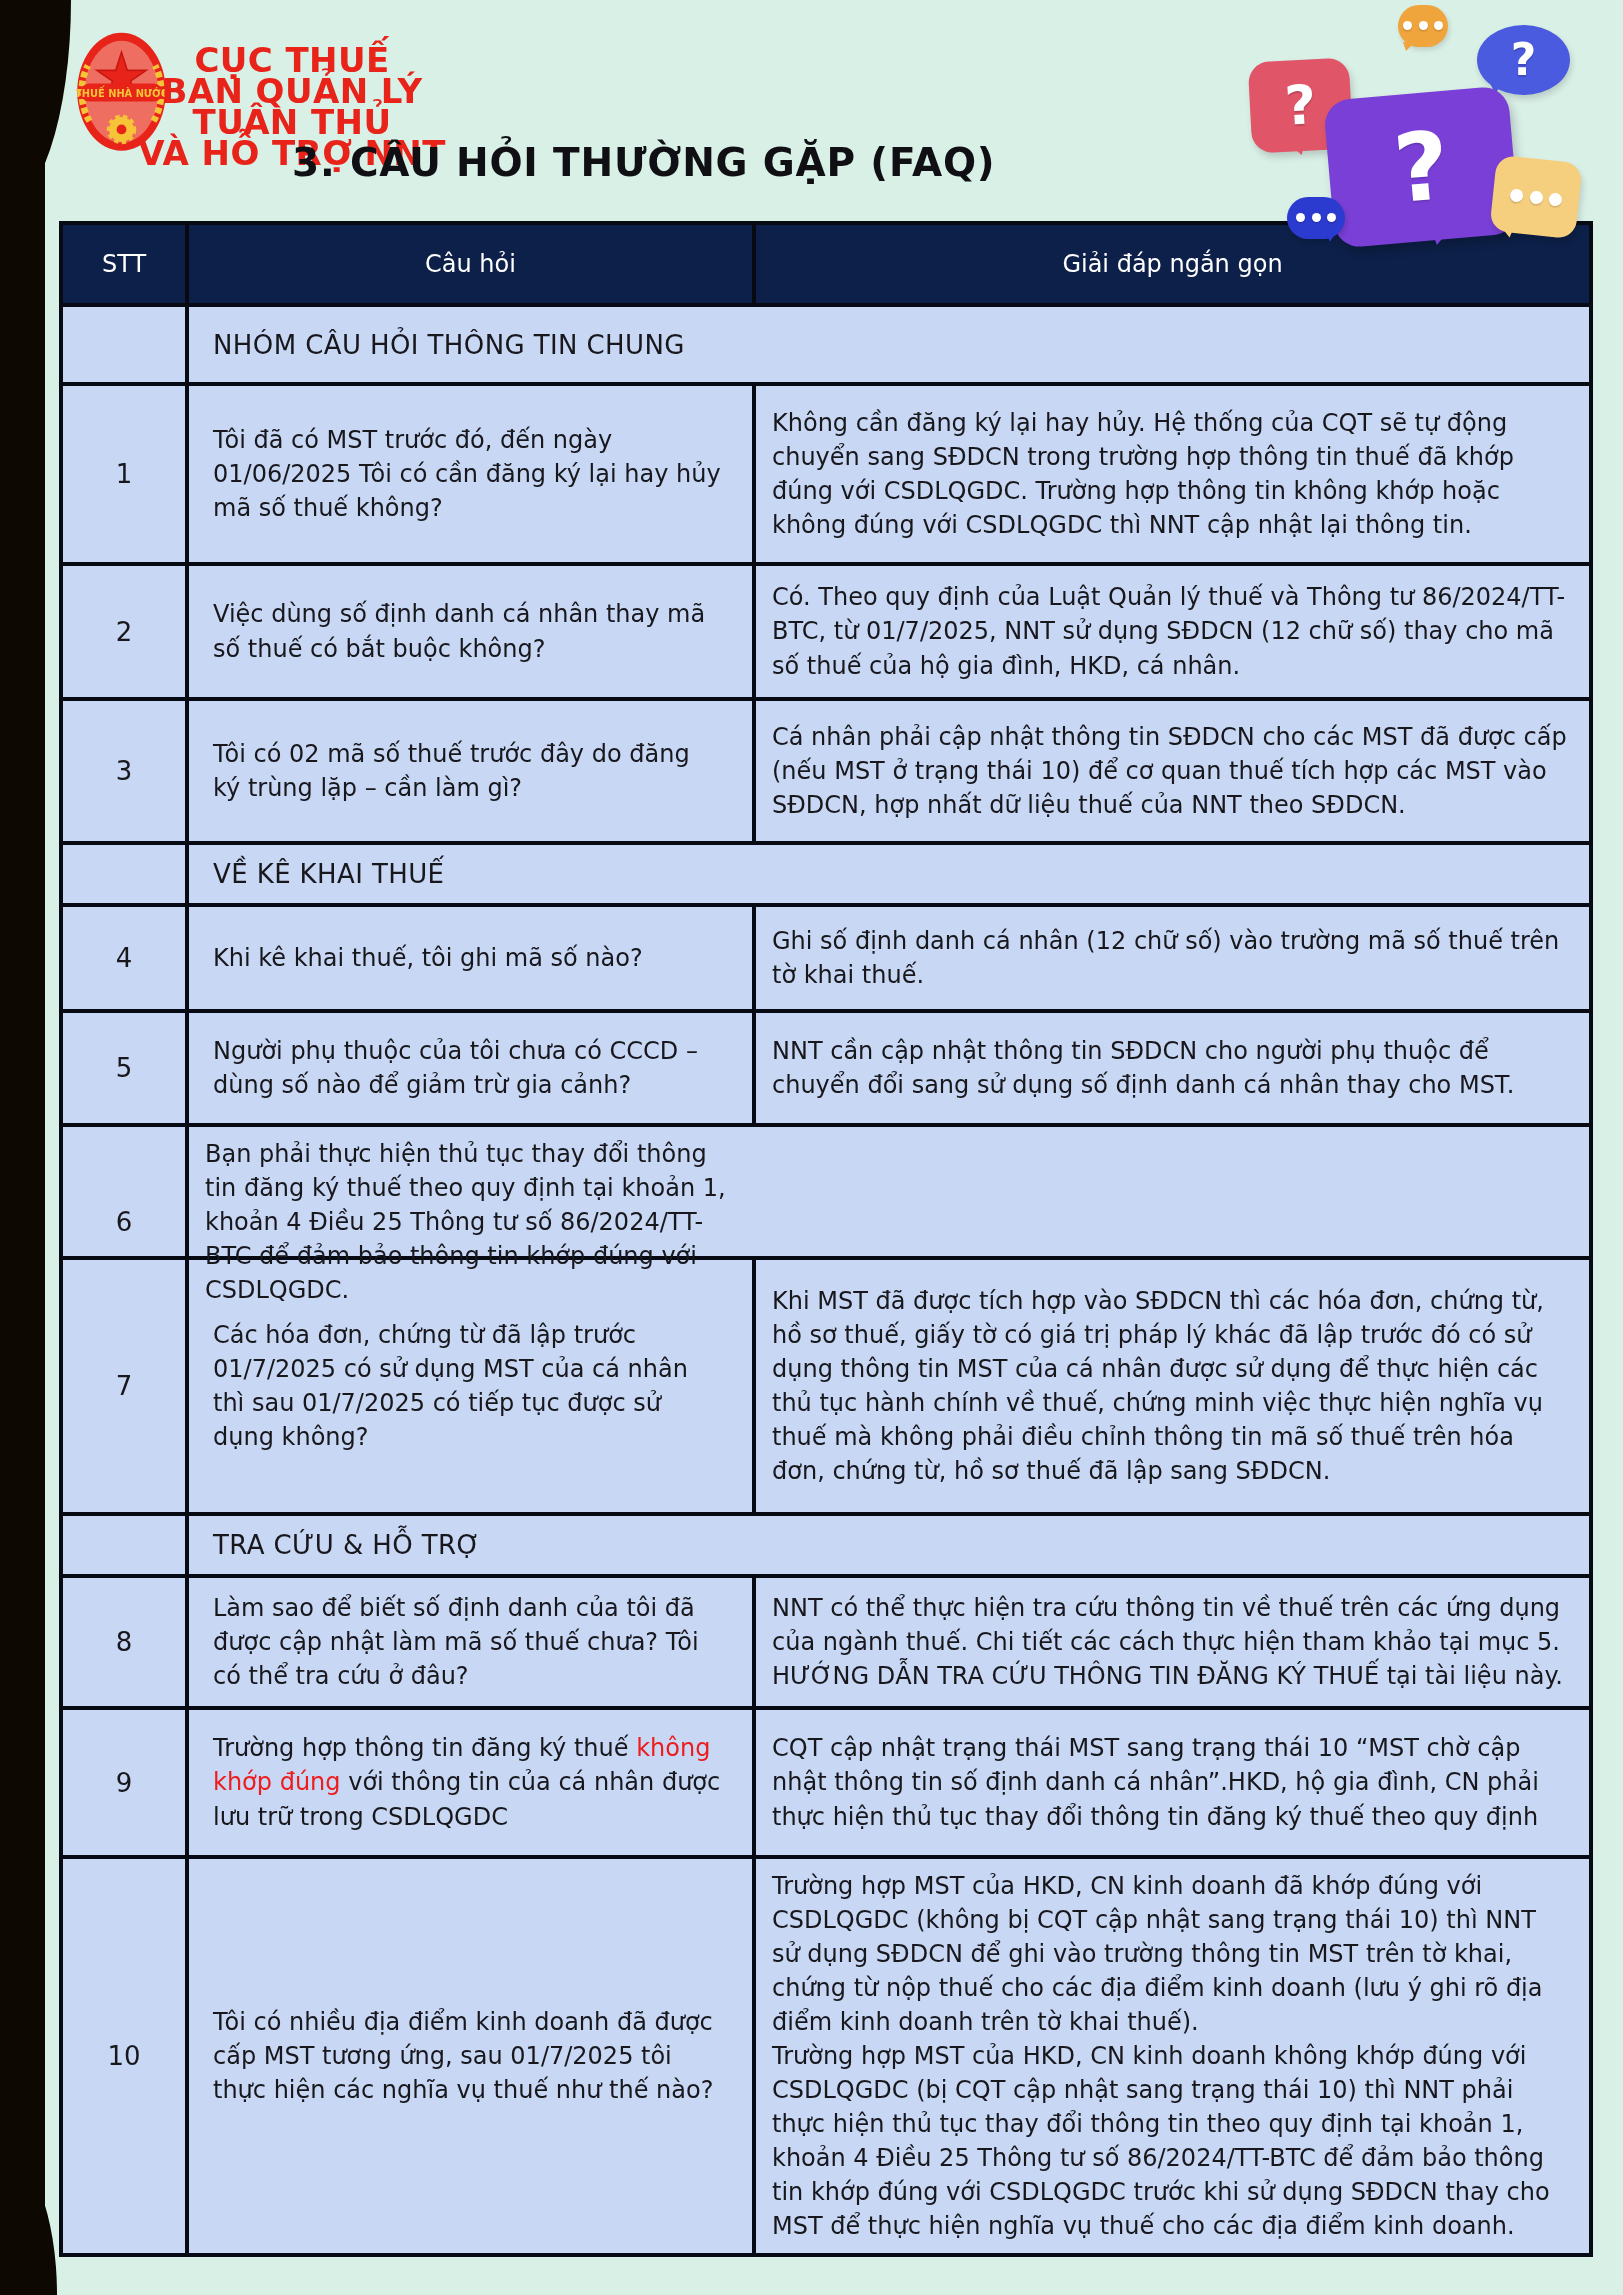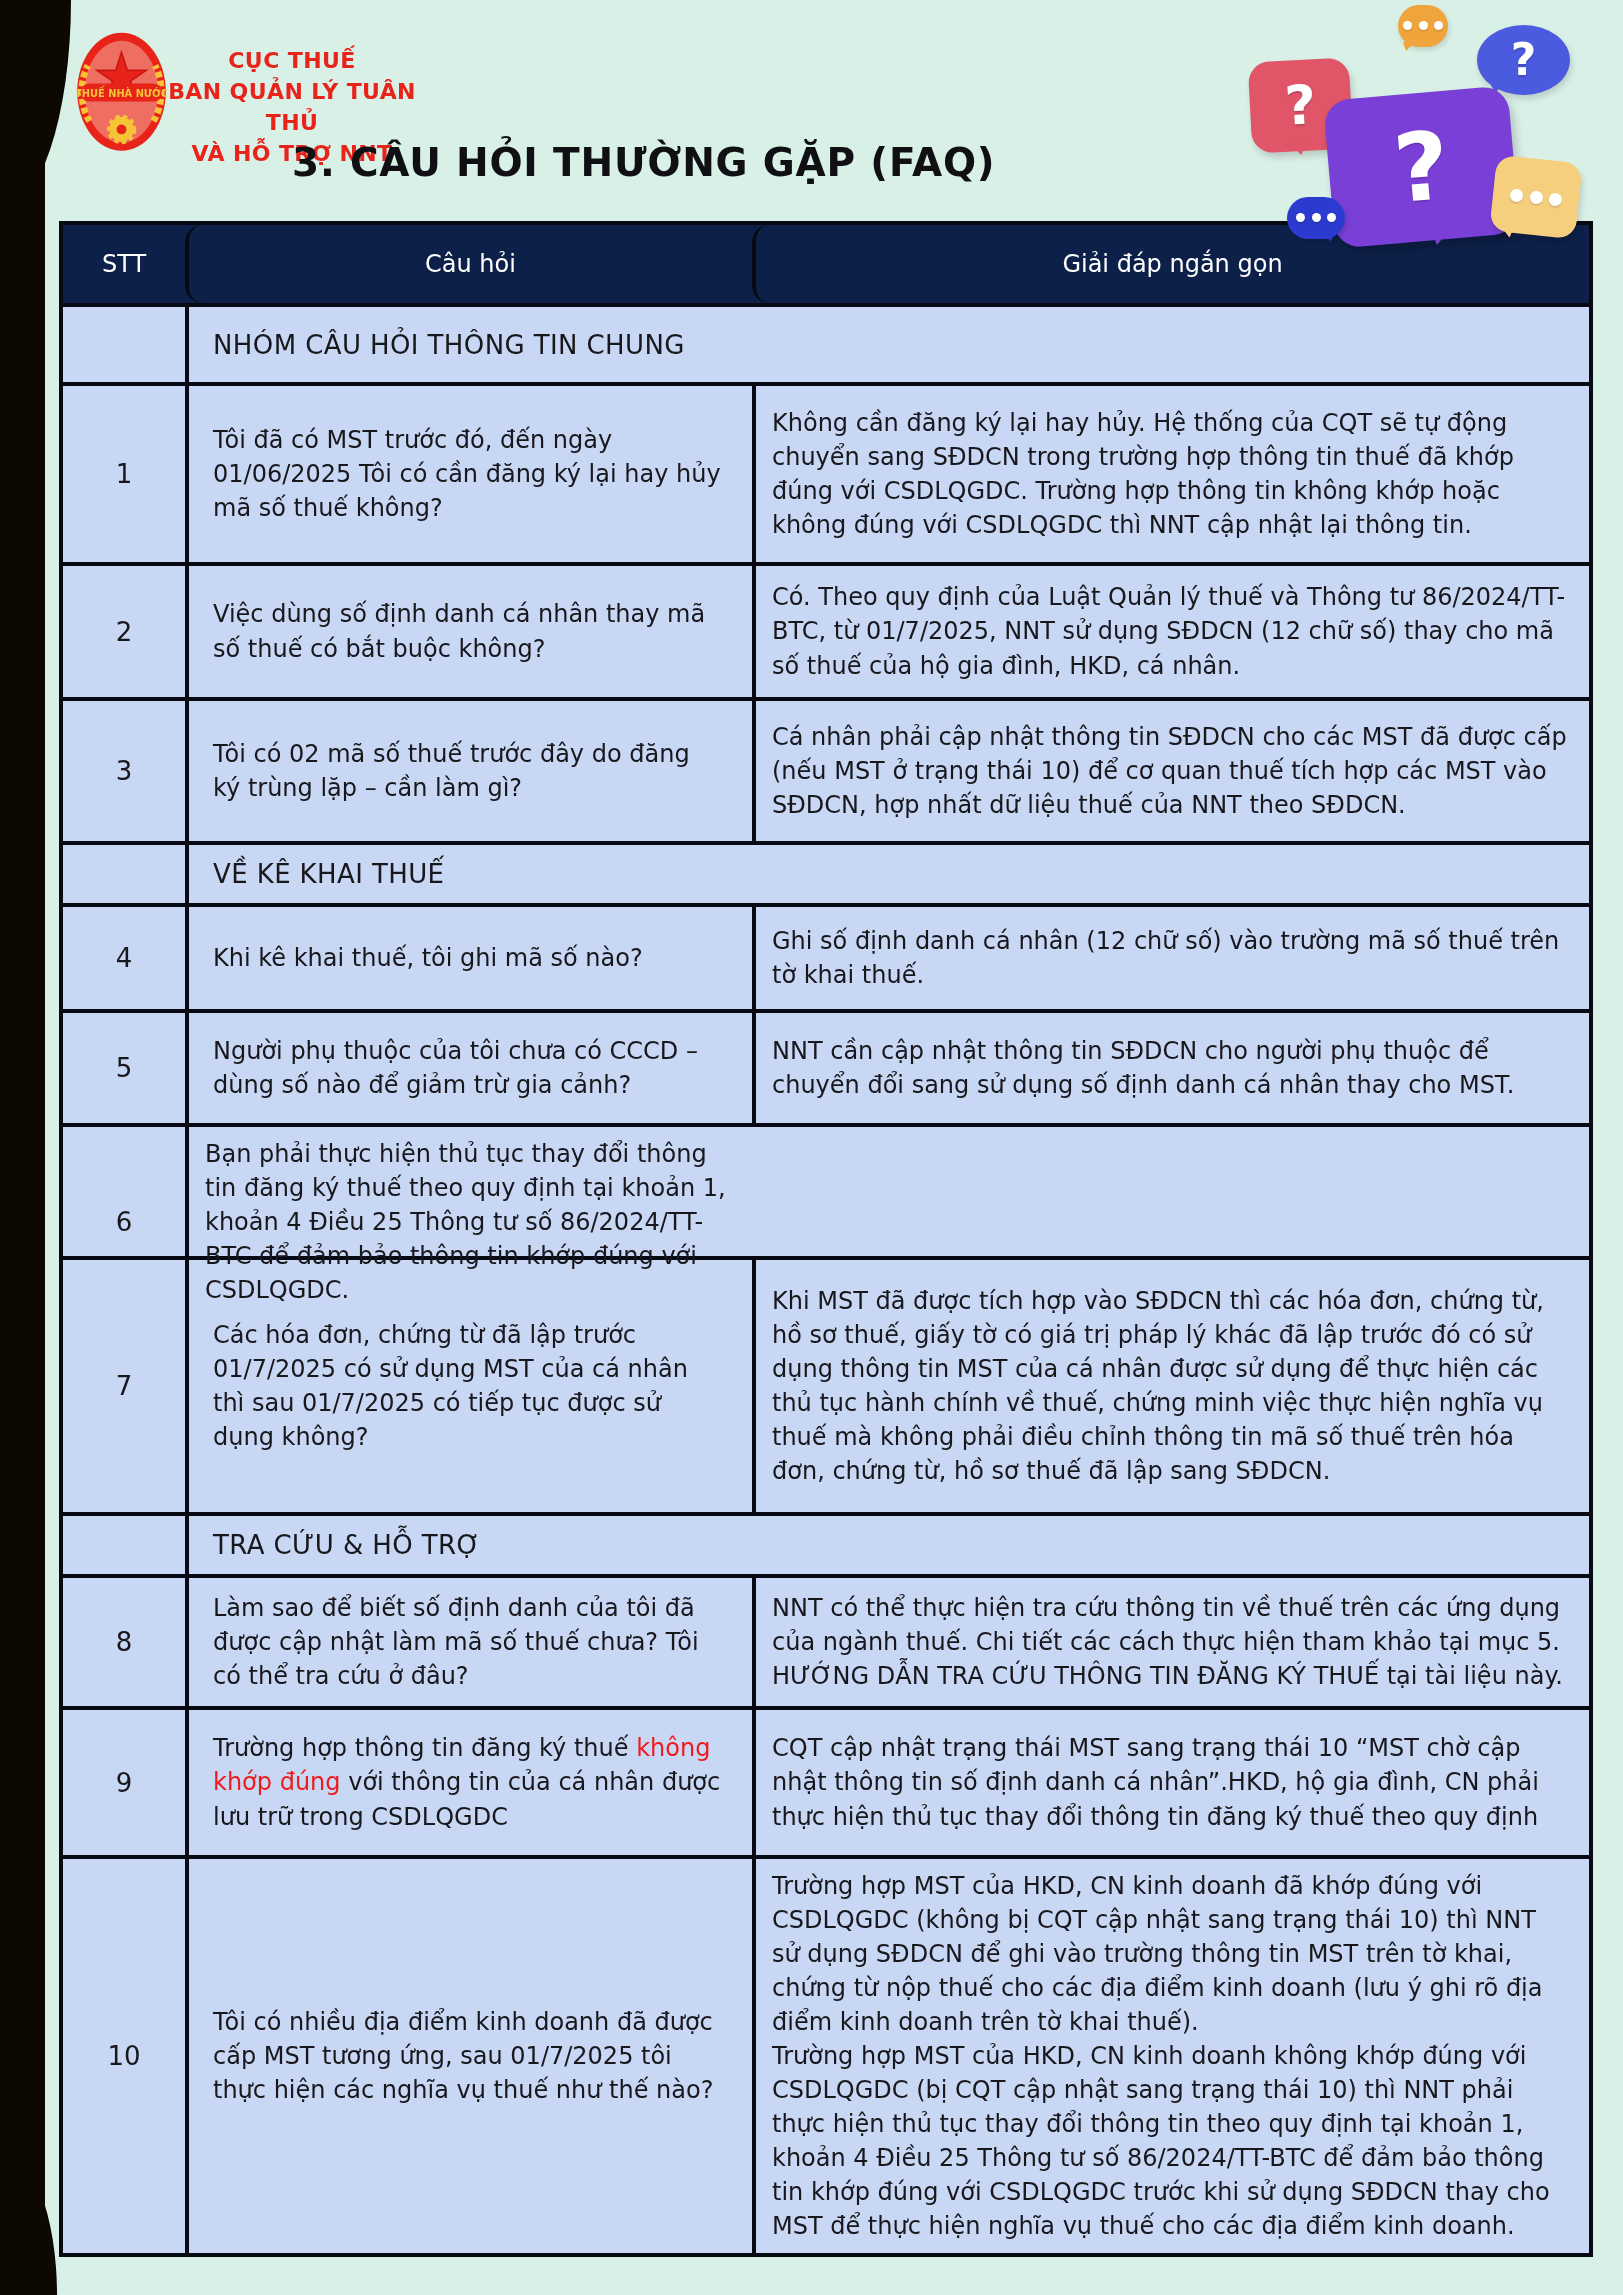--- a/index.html
+++ b/index.html
@@ -16,21 +16,21 @@
     border-radius:0 0 100% 0;
   }
   .leftbar::after{
     content:"";position:absolute;left:0;bottom:0;width:57px;height:146px;background:#0d0802;
     border-radius:0 100% 0 0;
   }
   
   .logo{position:absolute;left:76px;top:31px;width:91px;height:123px;}
   .org{
     position:absolute;left:138px;top:45px;width:308px;text-align:center;
-    color:#e8231a;font-weight:bold;font-size:22px;line-height:31px;letter-spacing:0.4px;
+    color:#e8231a;font-weight:bold;font-size:34px;line-height:31px;letter-spacing:0.4px;
   }
   .page-title{
     position:absolute;left:292px;top:140px;width:690px;text-align:center;
     font-size:39px;font-weight:600;color:#101014;letter-spacing:0.8px;white-space:nowrap;
   }
   
   .bubbles{position:absolute;left:1248px;top:1.6px;width:357px;height:261px;z-index:6;}
   .bubble{position:absolute;display:flex;align-items:center;justify-content:center;color:#fff;}
   .bubble .qm{font-weight:bold;color:#fff;text-shadow:0 1.6px 1.6px rgba(0,0,0,.18);}
   .tail{position:absolute;width:0;height:0;}
@@ -55,21 +55,21 @@
   
   .faq-table{
     position:absolute;left:59px;top:221px;width:1534px;
     border:4px solid #070a12;background:#c8d7f4;box-sizing:border-box;z-index:4;
   }
   .trow{display:grid;grid-template-columns:122px 567px 1fr;box-sizing:border-box;border-top:4px solid #070a12;}
   .trow:first-child{border-top:none;}
   .cell{border-left:4px solid #070a12;box-sizing:border-box;display:flex;align-items:center;}
   .cell:first-child{border-left:none;}
   .thead{background:#0d2049;color:#fff;height:78px;}
-  .thead .cell{justify-content:center;font-size:24px;border-radius:17px;}
+  .thead .cell{justify-content:center;font-size:24px;}
   .qa{background:#c8d7f4;}
   .stt{justify-content:center;font-size:26px;}
   .qcell{padding:9.7px 28px 9.7px 24px;font-size:24px;line-height:1.42;}
   .acell{padding:9.7px 21px 9.7px 16px;font-size:24px;line-height:1.42;}
   .section-cell{grid-column:2/4;padding:9.7px 21px 9.7px 24px;font-size:26px;letter-spacing:0.4px;}
   .hl-red{color:#ee1c1c;}
   .apara{margin:0;}
 </style>
 </head>
 <body>

